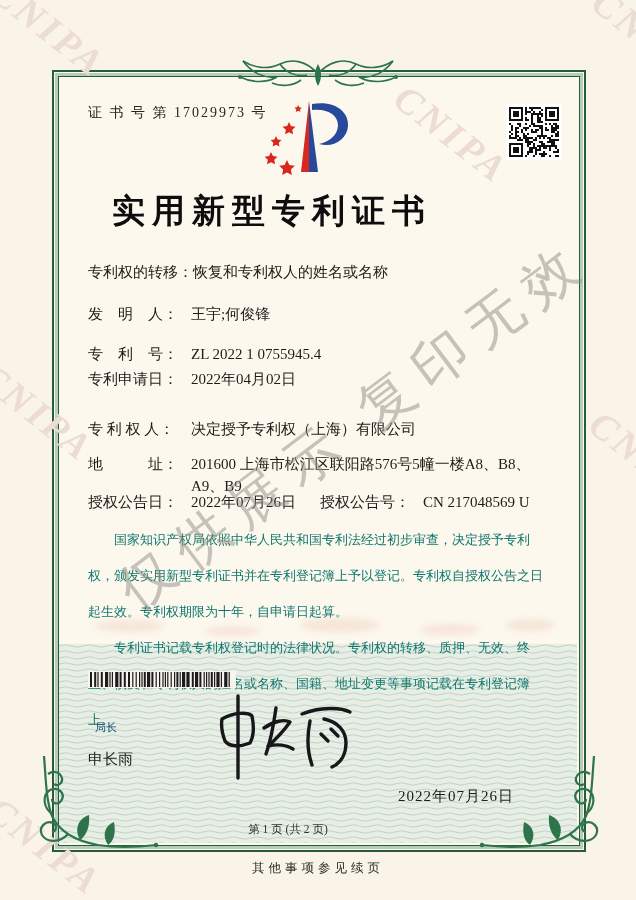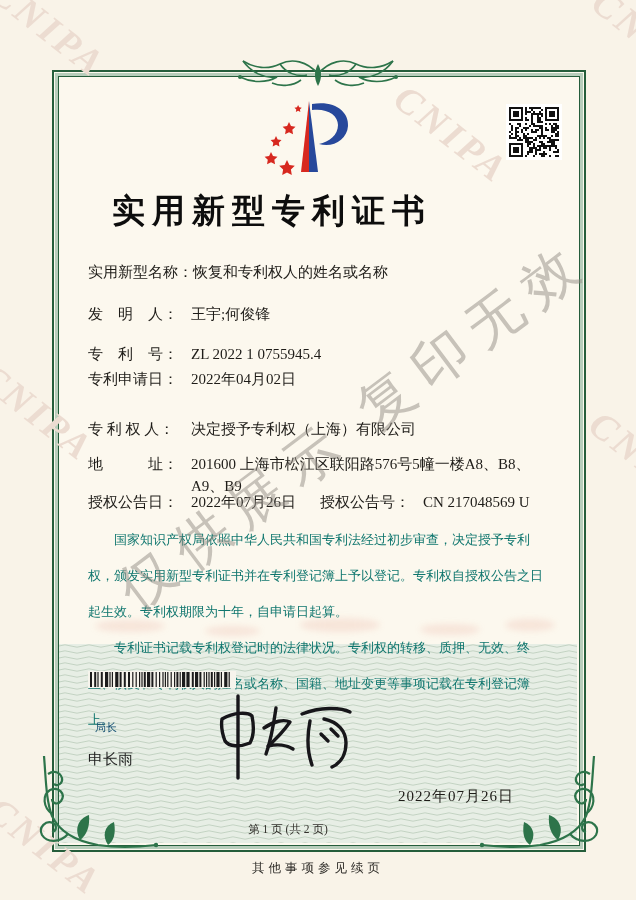--- a/index.html
+++ b/index.html
@@ -120,20 +120,21 @@
         <path d="M0 200 q6 -2.4 12 0 q6 2.4 12 0 q6 -2.4 12 0 q6 2.4 12 0 q6 -2.4 12 0 q6 2.4 12 0 q6 -2.4 12 0 q6 2.4 12 0 q6 -2.4 12 0 q6 2.4 12 0 q6 -2.4 12 0 q6 2.4 12 0 q6 -2.4 12 0 q6 2.4 12 0 q6 -2.4 12 0 q6 2.4 12 0 q6 -2.4 12 0 q6 2.4 12 0 q6 -2.4 12 0 q6 2.4 12 0 q6 -2.4 12 0 q6 2.4 12 0 q6 -2.4 12 0 q6 2.4 12 0 q6 -2.4 12 0 q6 2.4 12 0 q6 -2.4 12 0 q6 2.4 12 0 q6 -2.4 12 0 q6 2.4 12 0 q6 -2.4 12 0 q6 2.4 12 0 q6 -2.4 12 0 q6 2.4 12 0 q6 -2.4 12 0 q6 2.4 12 0 q6 -2.4 12 0 q6 2.4 12 0 q6 -2.4 12 0 q6 2.4 12 0 q6 -2.4 12 0 q6 2.4 12 0 q6 -2.4 12 0 q6 2.4 12 0" fill="none" stroke="rgba(125,158,128,0.38)" stroke-width="0.9"></path>
       </svg>
   </div>
 
   <div class="smudge" style="left:95px;top:620px;width:70px;height:12px"></div>
   <div class="smudge" style="left:205px;top:626px;width:55px;height:10px"></div>
   <div class="smudge" style="left:300px;top:618px;width:80px;height:14px"></div>
   <div class="smudge" style="left:420px;top:624px;width:60px;height:11px"></div>
   <div class="smudge" style="left:505px;top:619px;width:50px;height:12px"></div>
 
+  <div class="certno">证 书 号 第 17029973 号</div>
 
   <svg class="logo" width="92" height="78" viewBox="0 0 92 78">
     <polygon points="48,3 40,74 48,74" fill="#d7281f"></polygon>
     <polygon points="48,3 48,74 57,74" fill="#27489b"></polygon>
     <path d="M51,6 C74,2 88,14 87,28 C86,42 72,50 58,46 C68,44 77,37 77,27 C77,17 66,10 51,12 Z" fill="#27489b"></path>
     <g fill="#d7281f">
       <path d="M37,8 l1.6,3.3 3.6,.5 -2.6,2.5 .6,3.6 -3.2,-1.7 -3.2,1.7 .6,-3.6 -2.6,-2.5 3.6,-.5 Z" transform="scale(0.7) translate(16,2)"></path>
       <path d="M28,24 l2,4.1 4.5,.65 -3.2,3.1 .75,4.5 -4,-2.1 -4,2.1 .75,-4.5 -3.2,-3.1 4.5,-.65 Z"></path>
       <path d="M15,38 l1.7,3.5 3.8,.55 -2.7,2.6 .65,3.8 -3.4,-1.8 -3.4,1.8 .65,-3.8 -2.7,-2.6 3.8,-.55 Z"></path>
       <path d="M10,54 l2,4.1 4.5,.65 -3.2,3.1 .75,4.5 -4,-2.1 -4,2.1 .75,-4.5 -3.2,-3.1 4.5,-.65 Z"></path>
@@ -361,21 +362,21 @@
         <rect x="40" y="4" width="6" height="6" fill="#111"></rect>
         <rect x="0" y="36" width="14" height="14" fill="#111"></rect>
         <rect x="2" y="38" width="10" height="10" fill="#fff"></rect>
         <rect x="4" y="40" width="6" height="6" fill="#111"></rect>
       </svg>
   </div>
 
   <div class="title">实用新型专利证书</div>
 
   <div class="frow" style="top:261px">
-    <span class="flabel">实用新型名称：</span><span class="fval">恢复和专利权人的姓名或名称</span>
+    <span class="flabel">专利权的转移：</span><span class="fval">恢复和专利权人的姓名或名称</span>
   </div>
   <div class="frow" style="top:303px">
     <span class="flabel">发　明　人：</span><span class="fval">王宇;何俊锋</span>
   </div>
   <div class="frow" style="top:343px">
     <span class="flabel">专　利　号：</span><span class="fval">ZL 2022 1 0755945.4</span>
   </div>
   <div class="frow" style="top:368px">
     <span class="flabel">专利申请日：</span><span class="fval">2022年04月02日</span>
   </div>

